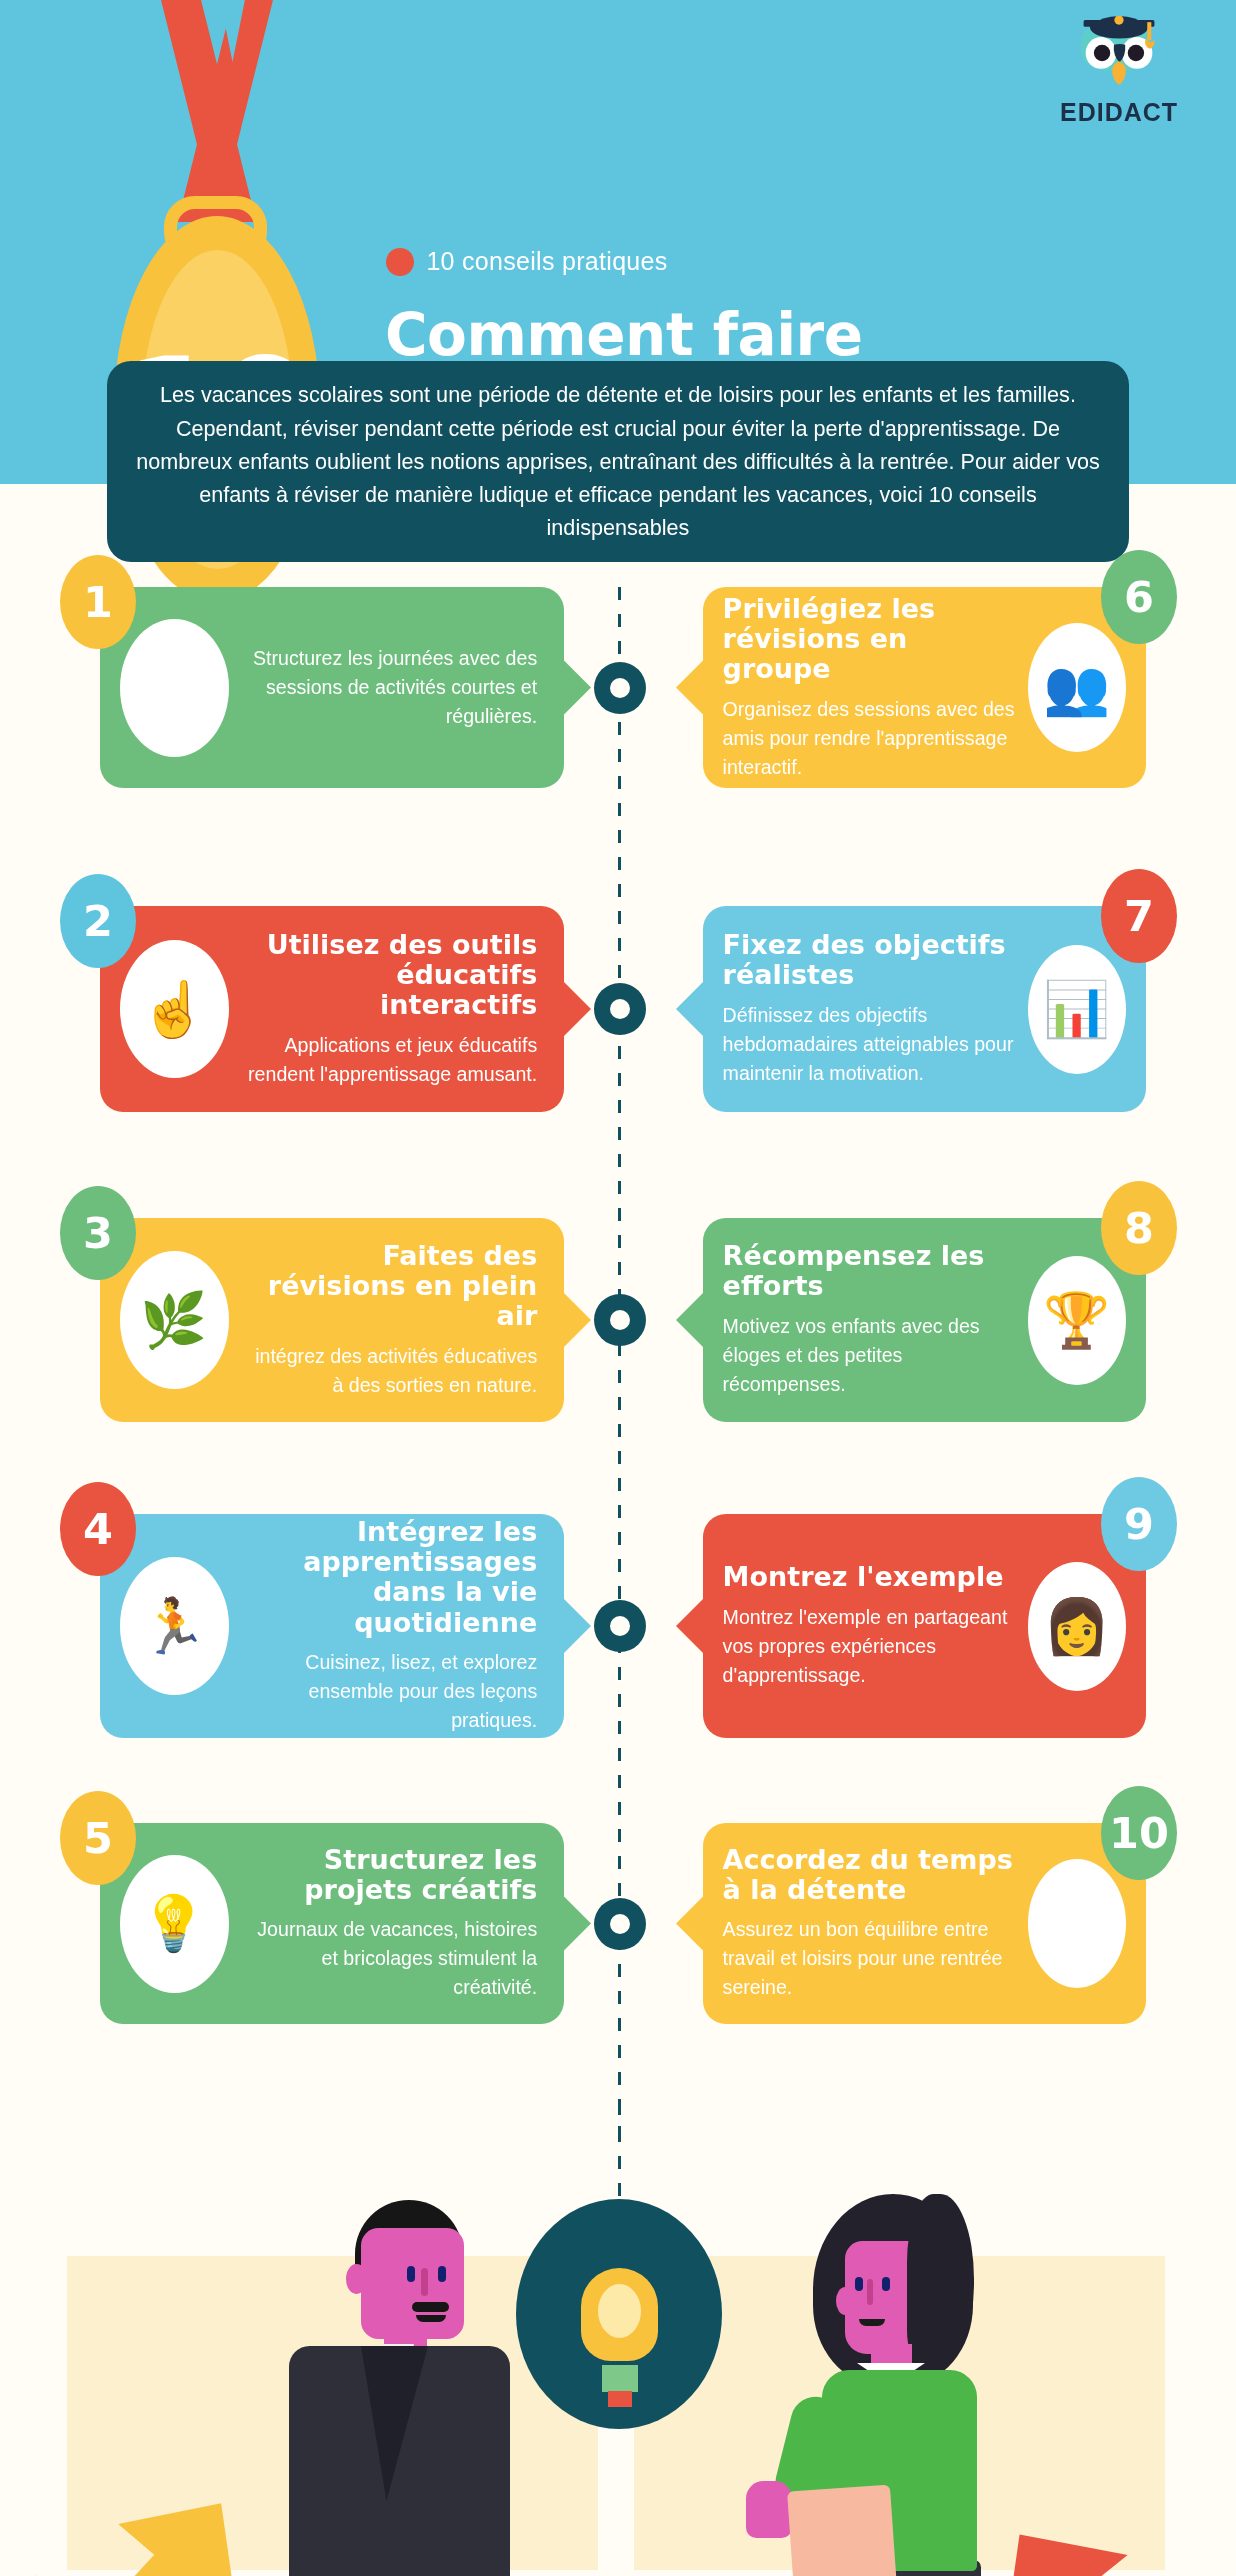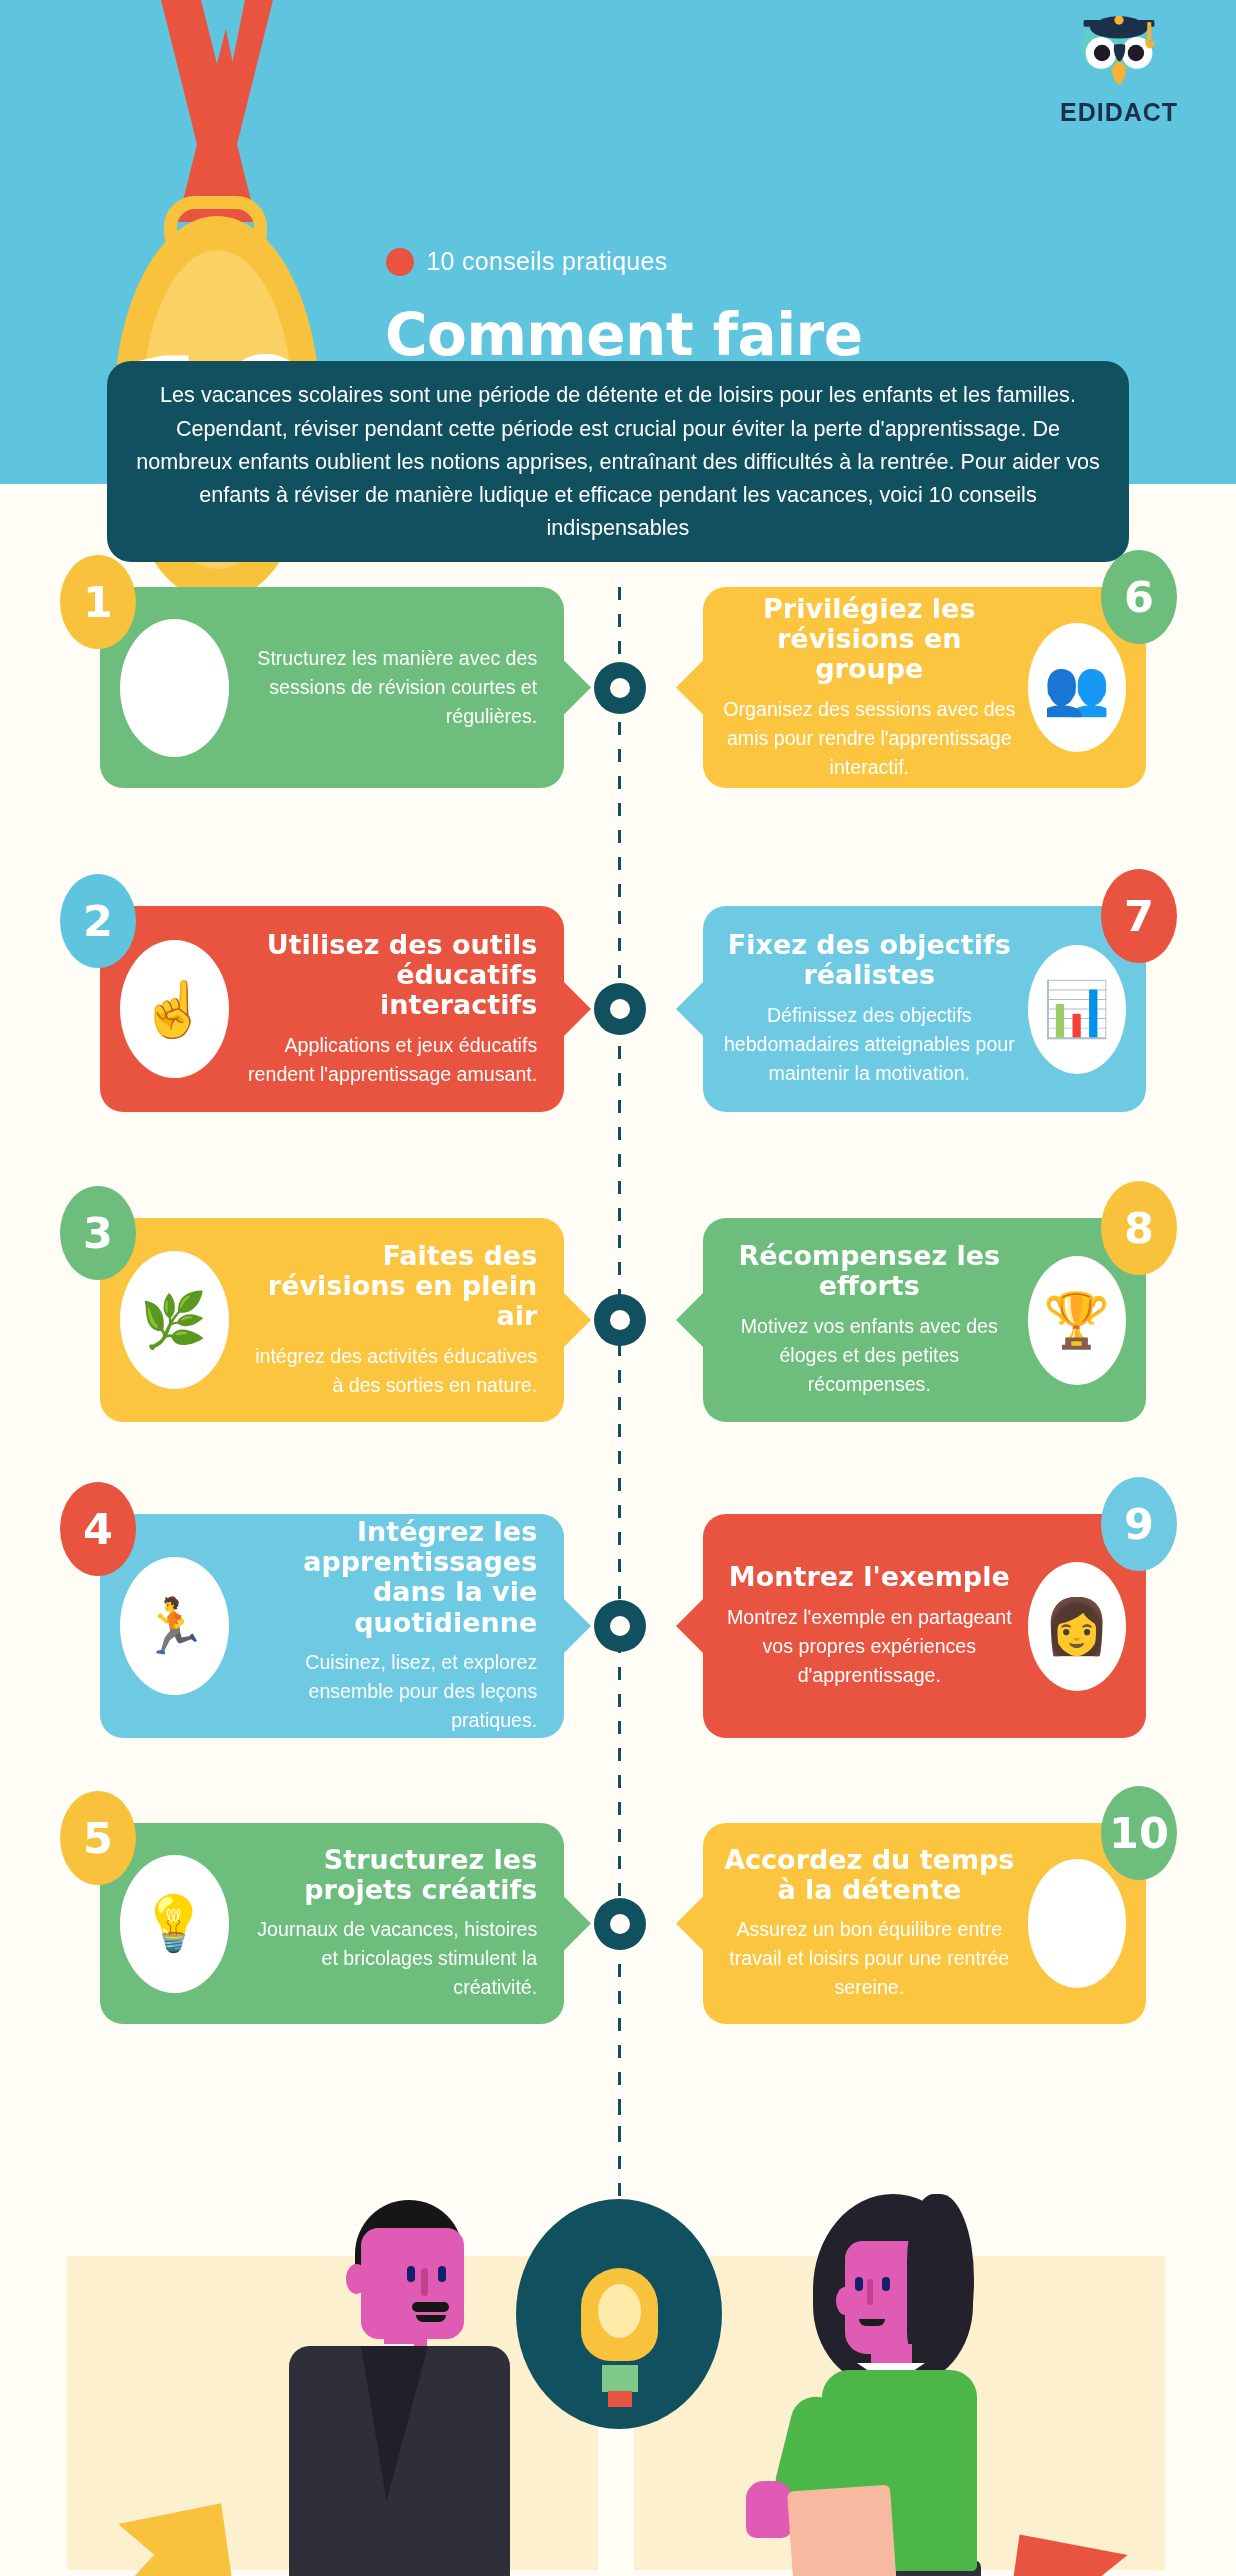--- a/index.html
+++ b/index.html
@@ -78,21 +78,21 @@
   .card-inner { display:flex; align-items:center; height:100%; padding:17.5px 19.6px; gap:12.4px; }
   .card.left .card-inner  { flex-direction:row; }
   .card.right .card-inner { flex-direction:row-reverse; }
   .icon-circle {
     flex:0 0 auto; width:109px; height:138px; background:#ffffff; border-radius:50%;
     display:flex; align-items:center; justify-content:center; font-size:54px;
   }
   .card.right .icon-circle { width:98px; height:129px; }
   .card-txt { flex:1 1 auto; }
   .card.left  .card-txt { text-align:right; padding-right:7.2px;}
-  .card.right .card-txt { text-align:center; }
+  .card.right .card-txt { }
   .card-title {
     font-size:27px; line-height:1.12; font-weight:bold; margin-bottom:10.3px;
     font-family:"DejaVu Sans", sans-serif;
   }
   .card-desc { font-size:19.6px; line-height:1.48; }
   .badge {
     position:absolute; width:76px; height:94px; border-radius:50%;
     display:flex; align-items:center; justify-content:center;
     color:#ffffff; font-size:43px; font-weight:bold;
     font-family:"DejaVu Sans", sans-serif; z-index:5;
@@ -212,21 +212,21 @@
   <div id="tip-rows">
       <div class="row" style="top: 0px; height: 201px;">
         <div class="card left" style="background:#6dbd7d;height:201px;">
           <div class="badge" style="background:#f9c23c">
             <span>1</span>
           </div>
           <div class="beak" style="background:#6dbd7d"></div>
           <div class="card-inner">
             <div class="icon-circle">↻</div>
             <div class="card-txt">
-              <div class="card-desc">Structurez les manière avec des sessions de révision courtes et régulières.</div>
+              <div class="card-desc">Structurez les journées avec des sessions de activités courtes et régulières.</div>
             </div>
           </div>
         </div>
         <div class="connector" style="top:75px"></div>
         <div class="card right" style="background:#fcc53f;height:201px;">
           <div class="badge" style="background:#6dbd7d">
             <span>6</span>
           </div>
           <div class="beak" style="background:#fcc53f"></div>
           <div class="card-inner">

